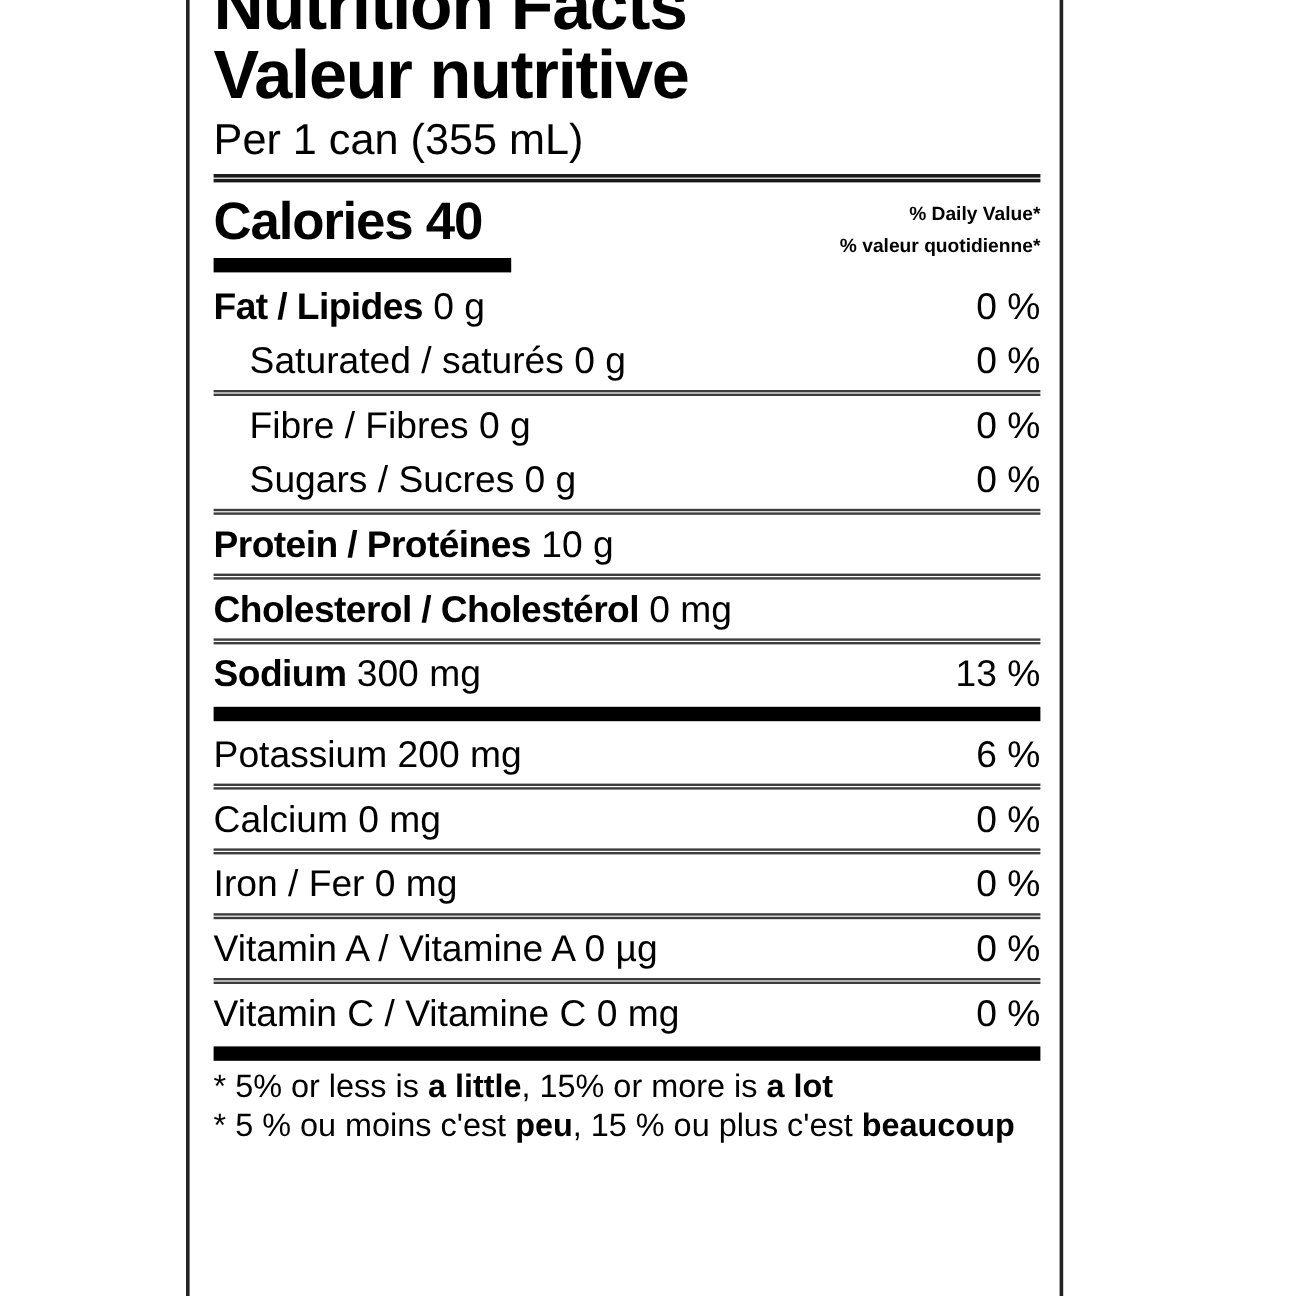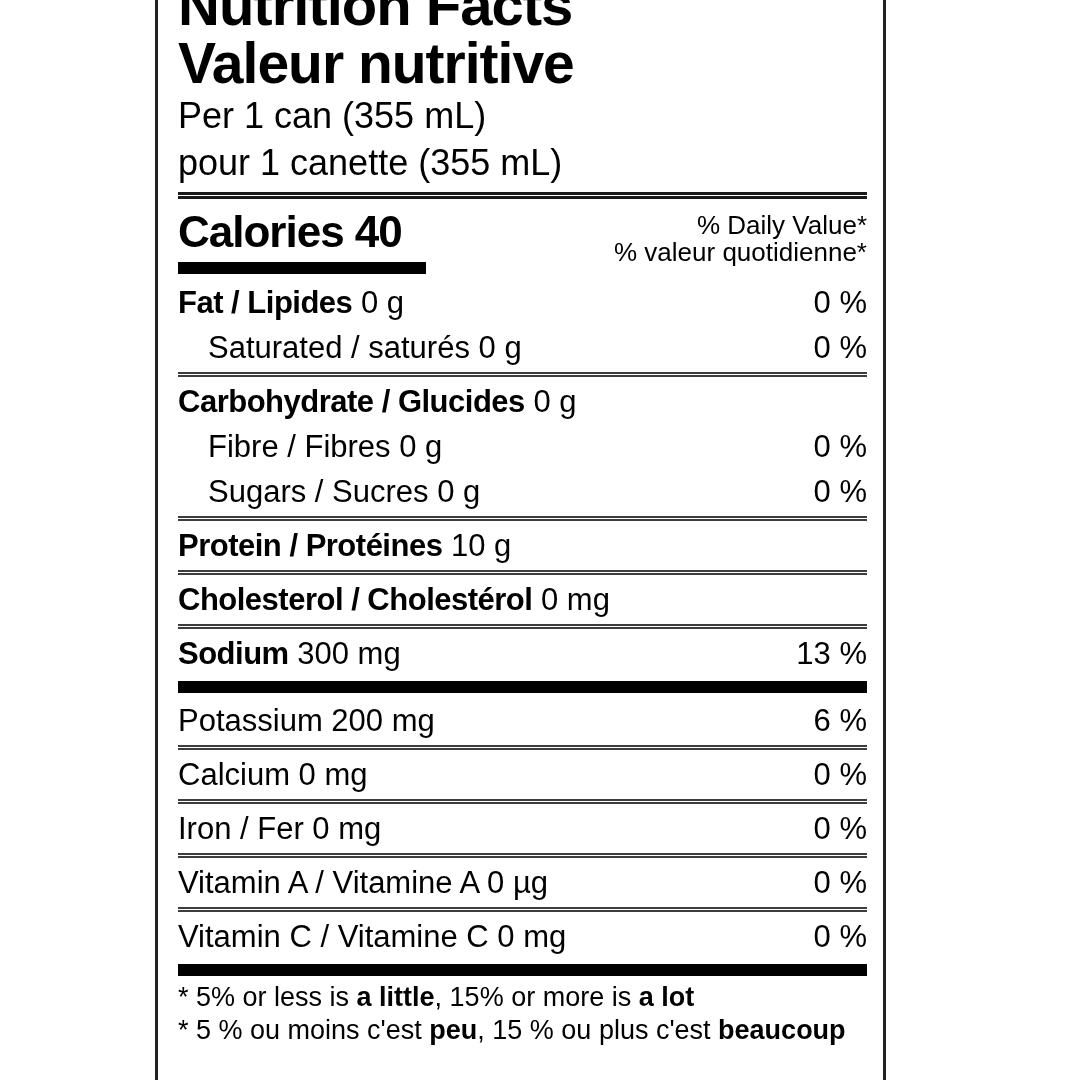--- a/index.html
+++ b/index.html
@@ -13,41 +13,40 @@
   .title-en{font-size:58px;font-weight:bold;line-height:58px;margin:-24px 0 0 0;letter-spacing:-1px;}
   .title-fr{font-size:57px;font-weight:bold;line-height:58px;margin:0;letter-spacing:-1px;}
   .serving{font-size:36px;line-height:47px;}
   .rule{width:100%;}
   .rule.heavy{height:7px;box-sizing:border-box;border-top:3px solid #1a1a1a;border-bottom:3px solid #1a1a1a;margin-top:6px;}
   .rule.thin{height:5px;box-sizing:border-box;border-top:2px solid #3d3d3d;border-bottom:2px solid #3d3d3d;margin:2px 0;}
   .rule.thick{height:12px;background:#000;margin:5px 0;}
   .calories-section{display:flex;justify-content:space-between;align-items:flex-start;margin-top:10px;gap:12px;}
   .calories-text{font-size:44px;font-weight:bold;line-height:46px;letter-spacing:-1px;}
   .cal-bar{height:12px;background:#000;width:248px;margin-top:7px;}
-  .dv-head{text-align:right;font-weight:normal;font-size:26px;line-height:27px;padding-top:3px;}
+  .dv-head{text-align:right;font-weight:bold;font-size:16px;line-height:27px;padding-top:3px;}
   #rows{margin-top:6px;}
   .nrow{display:flex;justify-content:space-between;font-size:31px;line-height:43px;padding:1px 0;}
   .nrow .nleft{flex:1 1 auto;}
   .nrow.indent .nleft{padding-left:30px;}
   .nrow b{font-weight:bold;letter-spacing:-0.5px;}
   .ndv{flex:0 0 auto;text-align:right;font-size:31px;padding-left:10px;}
   .footnote{font-size:27px;line-height:33px;}
   .footnote.first{margin-top:5px;}
   .footnote b{font-weight:bold;}
 </style>
 </head>
 <body>
 
 <div class="canvas">
   <div class="label-box">
 
     <div class="title-en">Nutrition Facts</div>
     <div class="title-fr">Valeur nutritive</div>
     <div class="serving">Per 1 can (355 mL)</div>
-    <div class="serving">pour 1 canette (355 mL)</div>
 
     <div class="rule heavy"></div>
 
     <div class="calories-section">
       <div>
         <div class="calories-text">Calories 40</div>
         <div class="cal-bar"></div>
       </div>
       <div class="dv-head">
         <div>% Daily Value*</div>
@@ -62,25 +61,20 @@
           </div>
           <div class="ndv">0 %</div>
         </div>
         <div class="nrow indent">
           <div class="nleft">
             <div>Saturated / saturés 0 g</div>
           </div>
           <div class="ndv">0 %</div>
         </div>
         <div class="rule thin"></div>
-        <div class="nrow">
-          <div class="nleft">
-            <div><b>Carbohydrate / Glucides</b> 0 g</div>
-          </div>
-        </div>
         <div class="nrow indent">
           <div class="nleft">
             <div>Fibre / Fibres 0 g</div>
           </div>
           <div class="ndv">0 %</div>
         </div>
         <div class="nrow indent">
           <div class="nleft">
             <div>Sugars / Sucres 0 g</div>
           </div>

